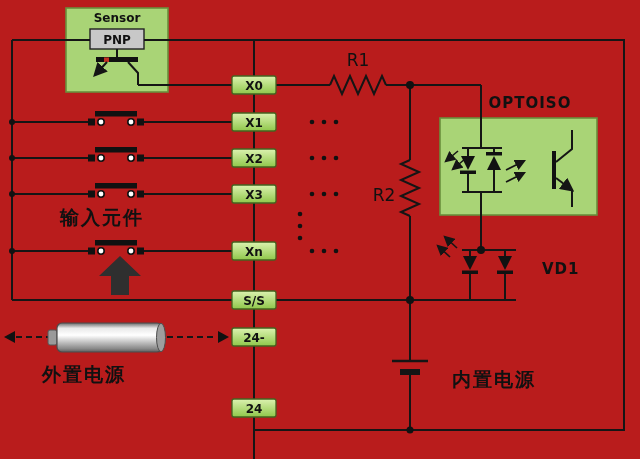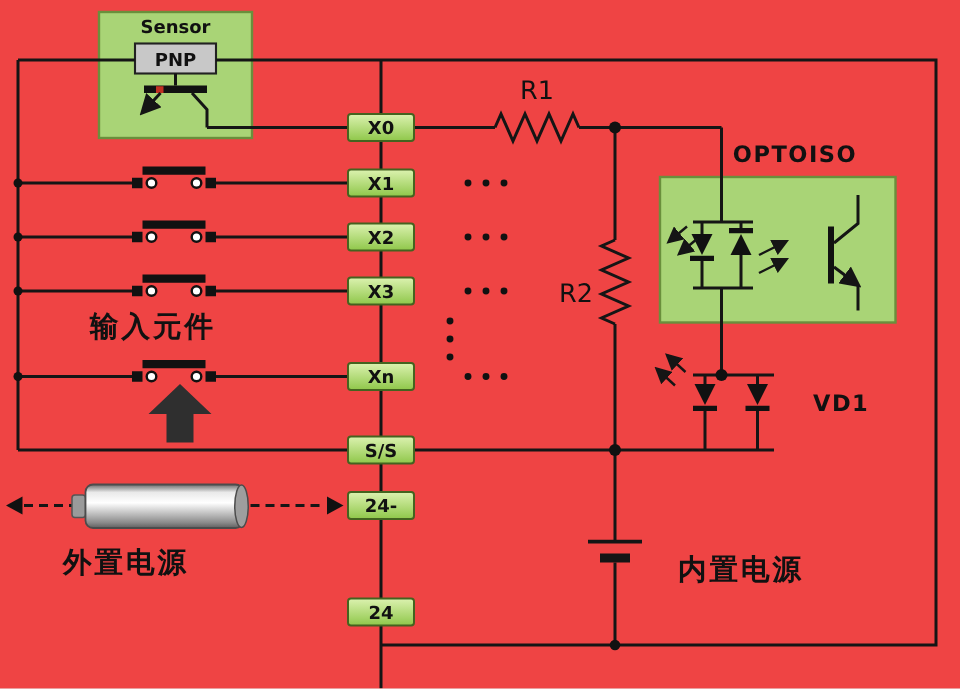--- a/index.html
+++ b/index.html
@@ -1,16 +1,16 @@
 <!DOCTYPE html>
 <html><head>
 <meta charset="utf-8">
 <style>
   html,body{margin:0;padding:0;background:#e8e8e8;}
-  .stage{width:640px;height:459px;background:#ef4444;position:relative;overflow:hidden;}
+  .stage{width:640px;height:459px;background:#b91c1c;position:relative;overflow:hidden;}
   svg{display:block;}
   .w{stroke:#151515;stroke-width:2;fill:none;}
   .w15{stroke:#151515;stroke-width:1.6;fill:none;}
   .dash{stroke:#151515;stroke-width:2;fill:none;stroke-dasharray:6 4;}
   .gbox{fill:#a9d476;stroke:#6a8f3c;stroke-width:1.6;}
   .chip{fill:#c8c8c8;stroke:#222;stroke-width:1.4;}
   .blk{fill:#111;stroke:none;}
   .dot{fill:#111;stroke:none;}
   .contact{fill:#fff;stroke:#111;stroke-width:1.6;}
   .term-rect{fill:url(#g-term);stroke:#44631f;stroke-width:1.3;}

